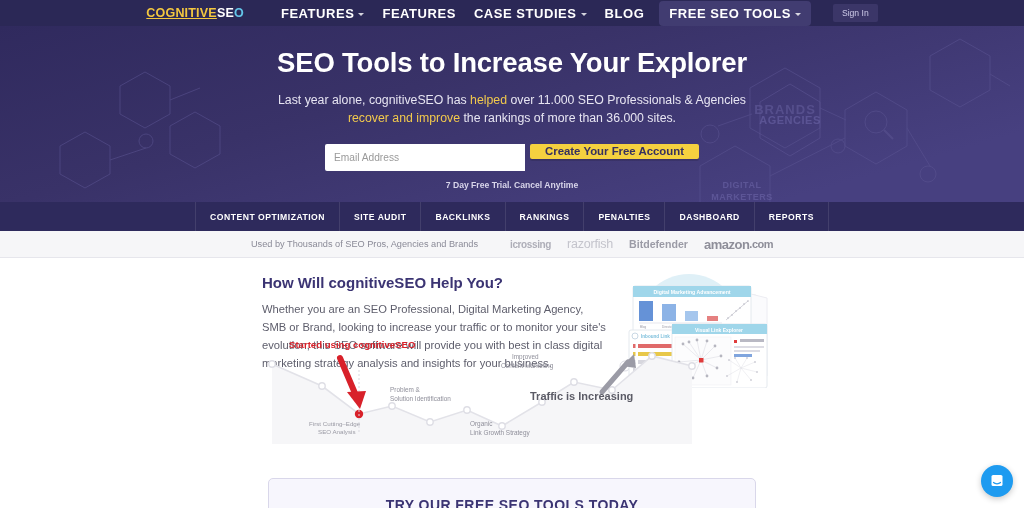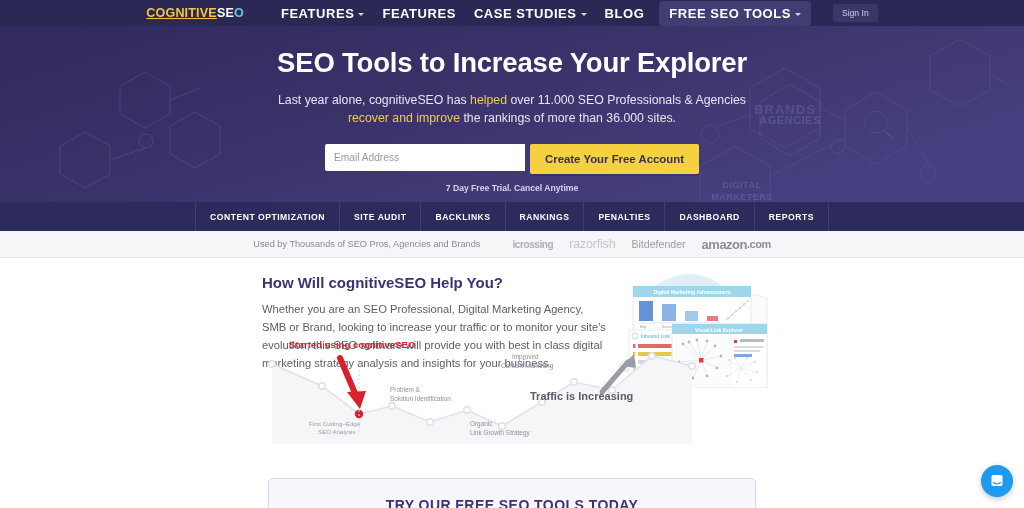--- a/index.html
+++ b/index.html
@@ -54,21 +54,21 @@
     margin-top:16px; display:flex; justify-content:center; align-items:stretch; gap:0;
   }
   .email-input{
     width:200px; height:27px; border:none; outline:none;
     background:#fff; padding:0 9px; font-size:10.2px; color:#333;
     font-family:"Liberation Sans", sans-serif;
     border-radius:2px 0 0 2px;
   }
   .email-input::placeholder{ color:#9a9a9a; }
   .cta-btn{
-    height:30px; background:#f5d13f; border:none; cursor:pointer;
+    height:15px; background:#f5d13f; border:none; cursor:pointer;
     color:#36305f; font-size:11.4px; font-weight:bold; padding:0 15px;
     border-radius:2px; margin-left:5px;
     font-family:"Liberation Sans", sans-serif;
     box-shadow:0 2px 0 rgba(0,0,0,.12);
   }
   .trial{
     margin-top:9px; color:#d8d5ea; font-size:8.6px; font-weight:bold;
   }
 
   
@@ -87,21 +87,21 @@
 
   
   .trustbar{
     height:27px; width:100%; background:#f6f6f8; border-bottom:1px solid #e6e6ec;
     display:flex; align-items:center; justify-content:center; gap:16px;
   }
   .trust-label{ color:#8a8a97; font-size:9.2px; margin-right:16px; white-space:nowrap;}
   .brand{ color:#b9b9c4; font-size:11px; white-space:nowrap; display:flex; align-items:center;}
   .brand.icrossing{ color:#aeaeb8; font-weight:bold; font-size:10px; letter-spacing:-.4px;}
   .brand.razorfish{ color:#c4c4cc; font-size:12.5px; letter-spacing:-.2px;}
-  .brand.bitdefender{ color:#9b9ba6; font-weight:normal; font-size:10.6px;}
+  .brand.bitdefender{ color:#9b9ba6; font-weight:bold; font-size:10.6px;}
   .brand.amazon{ color:#8e8e99; font-size:13px; letter-spacing:-.5px;}
   .brand.amazon b{ font-weight:bold; }
   .brand.amazon i{ font-style:normal; font-size:11px;font-weight:bold; }
 
   
   .main{ position:relative; width:100%; height:225px; background:#fff; }
   .main-inner{ position:relative; width:500px; margin:0 auto; padding-top:16px; }
   .main h2{
     color:#3b3473; font-size:15px; font-weight:bold; margin-bottom:9px;
   }

